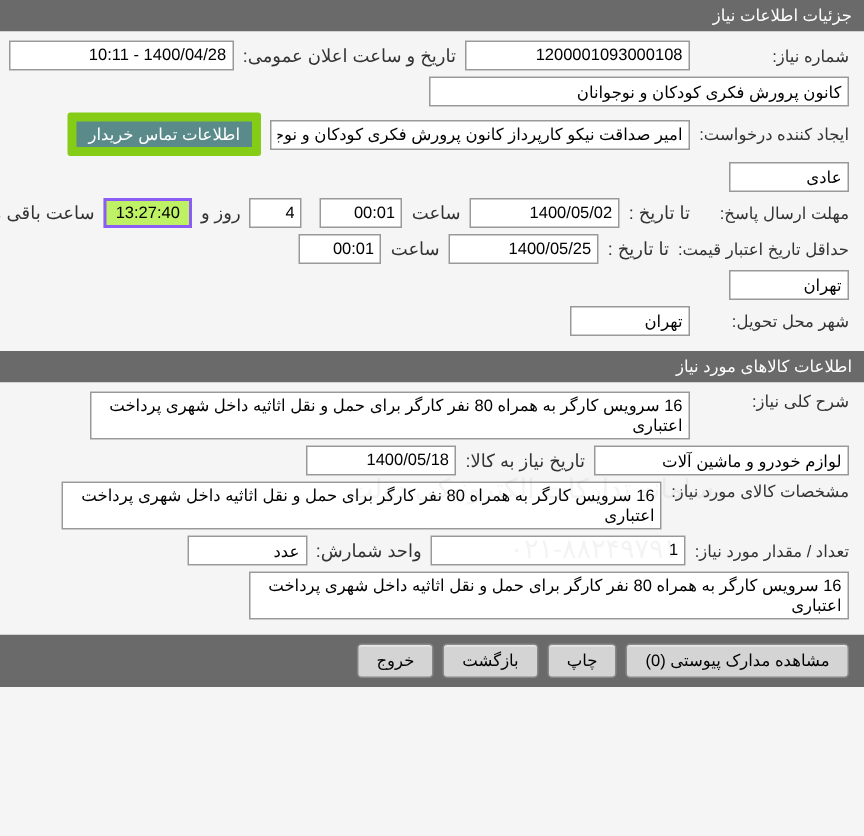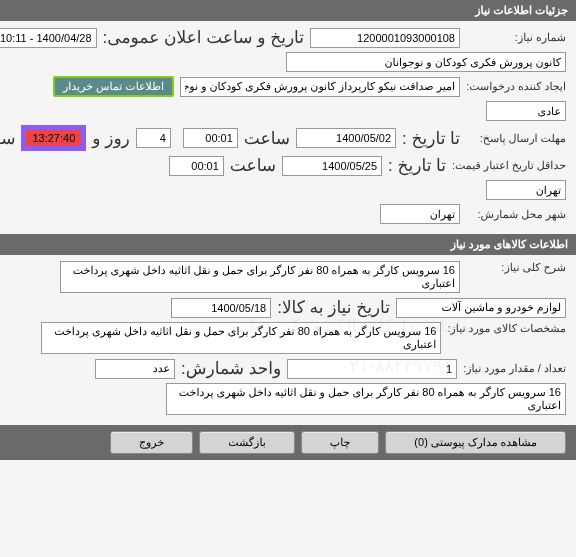--- a/index.html
+++ b/index.html
@@ -12,39 +12,39 @@
   background: #f5f5f5;
   font-size: 11px;
   direction: rtl;
   width: 576px;
 }
 .section-header {
   background: #6a6a6a;
   color: white;
   padding: 4px 8px;
   font-size: 11px;
-  font-weight: bold;
+  font-weight: normal;
 }
 .content {
   padding: 6px 10px;
   background: #f5f5f5;
 }
 .row {
   display: flex;
   align-items: center;
   margin-bottom: 4px;
   gap: 6px;
 }
 .label {
   min-width: 100px;
   font-size: 11px;
   color: #333;
 }
 .label-sm {
-  font-size: 17px;
+  font-size: 12px;
   color: #333;
   white-space: nowrap;
 }
 .input {
   border: 1px solid #999;
   background: #fff;
   padding: 2px 4px;
   font-size: 11px;
   font-family: inherit;
   height: 20px;
@@ -70,30 +70,30 @@
   padding: 2px 4px;
   font-size: 11px;
   font-family: inherit;
   width: 400px;
   height: 32px;
   resize: none;
 }
 .btn-teal {
   background: #5a8a8a;
   color: white;
-  border: 2px solid #84cc16;
+  border: 6px solid #84cc16;
   padding: 2px 8px;
   font-size: 11px;
   font-family: inherit;
   cursor: pointer;
   border-radius: 2px;
 }
 .yellow-box {
-  background: #ef4444;
-  border: 5px solid #8b5cf6;
+  background: #bef264;
+  border: 2px solid #8b5cf6;
   padding: 2px 6px;
   font-size: 11px;
 }
 .watermark {
   position: absolute;
   opacity: 0.08;
   font-size: 18px;
   color: #737373;
   pointer-events: none;
   z-index: 0;
@@ -104,21 +104,21 @@
 .footer {
   background: #6a6a6a;
   padding: 6px 10px;
   display: flex;
   gap: 6px;
   align-items: center;
 }
 .btn-footer {
   background: #d4d4d4;
   border: 1px solid #888;
-  padding: 4px 28px;
+  padding: 4px 12px;
   font-size: 11px;
   font-family: inherit;
   cursor: pointer;
   border-radius: 3px;
   box-shadow: inset 0 1px 0 rgba(255,255,255,0.5);
 }
 </style>
 </head>
 <body>
 
@@ -168,21 +168,21 @@
     <input class="input input-sm" style="width: 100px;" readonly="" value="1400/05/25">
     <span class="label-sm">ساعت</span>
     <input class="input input-xs" readonly="" value="00:01" style="">
   </div>
 
   <div class="row">
     <input class="input input-sm" readonly="" value="تهران" style="">
   </div>
 
   <div class="row">
-    <span class="label">شهر محل شمارش:</span>
+    <span class="label">شهر محل تحویل:</span>
     <input class="input input-sm" readonly="" value="تهران" style="">
   </div>
 </div>
 
 <div class="section-header">
   <span>اطلاعات کالاهای مورد نیاز</span>
 </div>
 
 <div class="content content-rel">
 

